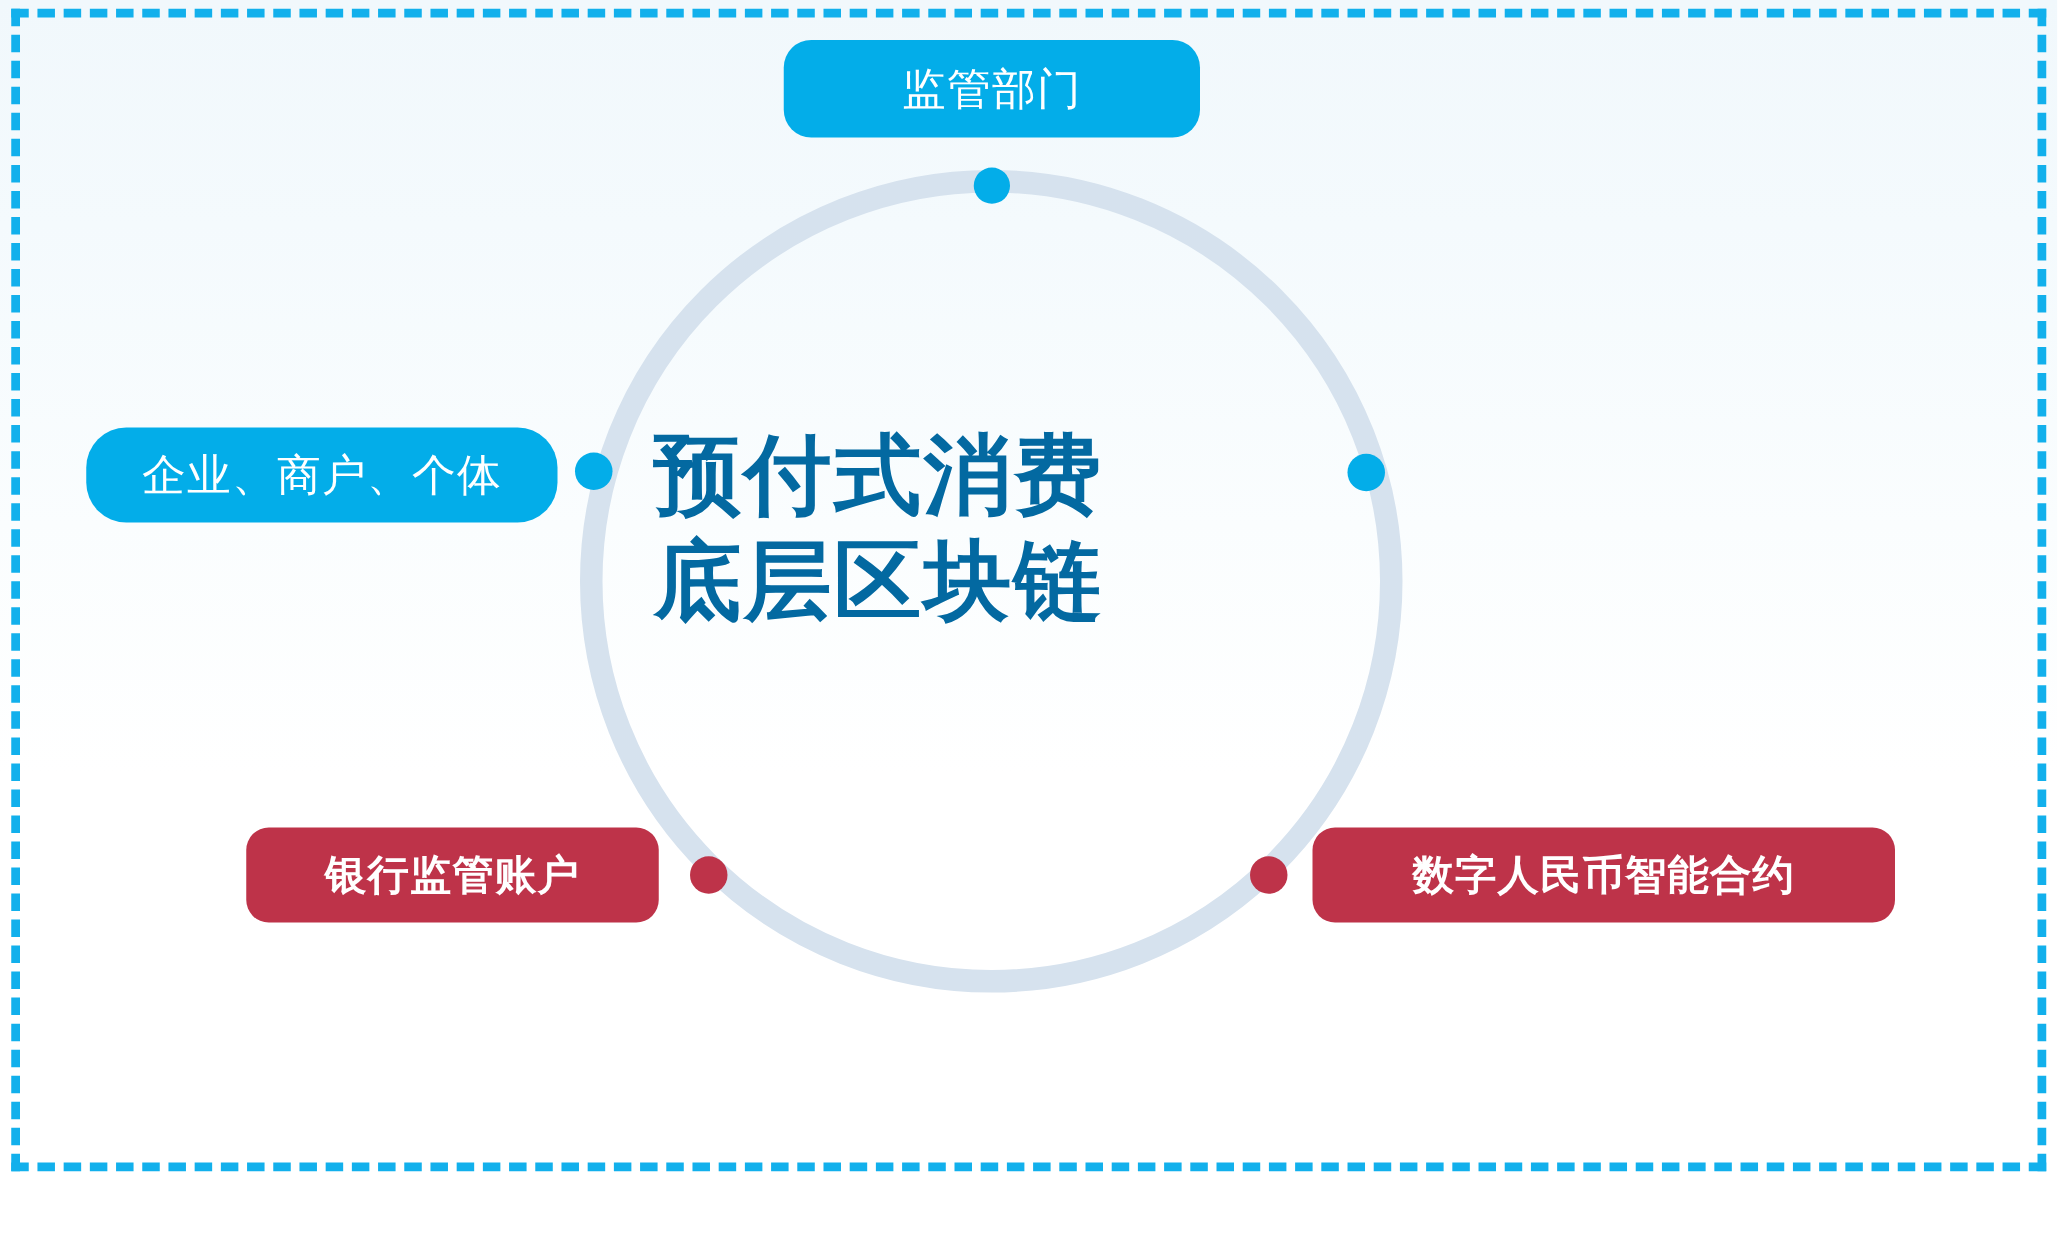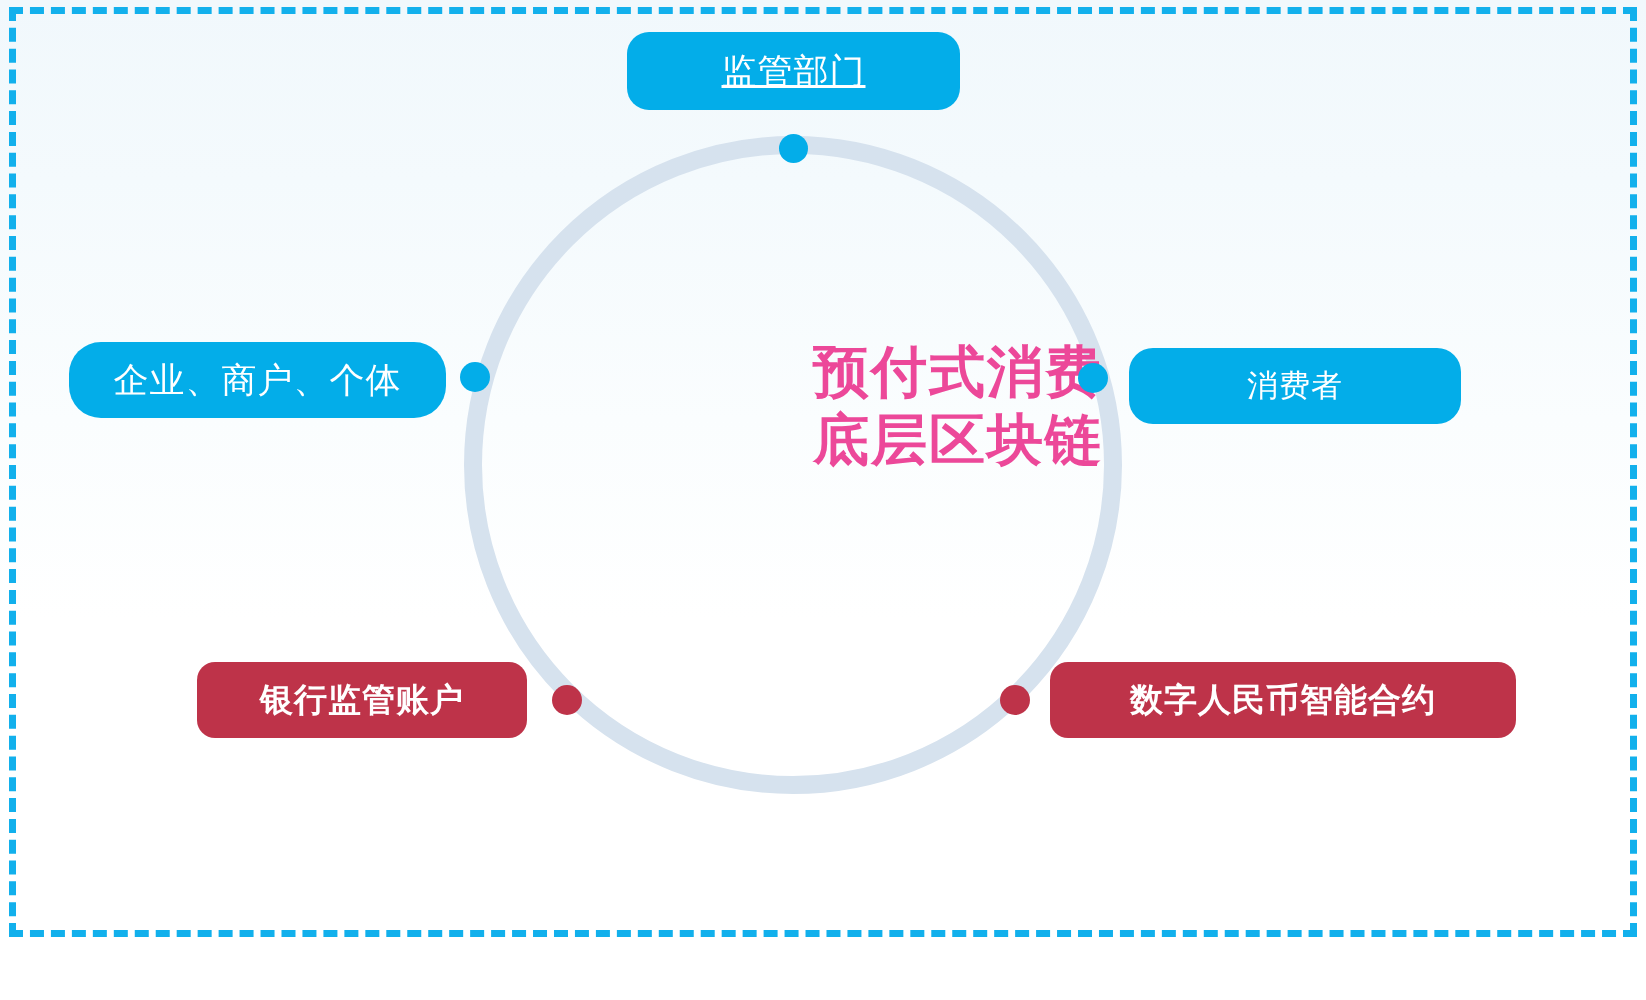--- a/index.html
+++ b/index.html
@@ -56,21 +56,20 @@
     box-sizing: border-box;
   }
   .pill.blue { background: #03ade9; }
   .pill.red  { background: #be3349; }
 
   #pill-top {
     left: 627px; top: 32px;
     width: 333px; height: 78px;
     font-size: 35px;
     border-radius: 22px;
-    text-decoration: underline;
   }
   #pill-left {
     left: 69px; top: 342px;
     width: 377px; height: 76px;
     font-size: 35px;
     border-radius: 32px;
   }
   #pill-right {
     left: 1129px; top: 348px;
     width: 332px; height: 76px;
@@ -104,23 +103,23 @@
     font-size: 36px;
     font-weight: 700;
     letter-spacing: 2px;
   }
   
   #center-title {
     position: absolute;
     left: 523px;
     top: 338px;
     width: 580px;
-    text-align: right;
-    color: #ec4899;
-    font-size: 56px;
+    text-align: left;
+    color: #0369a1;
+    font-size: 70px;
     font-weight: 700;
     line-height: 1.22;
     letter-spacing: 2px;
   }
   #center-title .line { display: block; }
 
   
   .dot {
     position: absolute;
     border-radius: 50%;
@@ -156,20 +155,19 @@
   <div id="dot-top" class="dot blue"></div>
   <div id="dot-left" class="dot blue"></div>
   <div id="dot-right" class="dot blue"></div>
   <div id="dot-bottom-left" class="dot red"></div>
   <div id="dot-bottom-right" class="dot red"></div>
 
   <div id="pill-top" class="pill blue">监管部门</div>
 
   <div id="pill-left" class="pill blue">企业、商户、个体</div>
 
-  <div id="pill-right" class="pill blue">消费者</div>
 
   <div id="pill-bottom-right" class="pill red">数字人民币智能合约</div>
 
   <div id="pill-bottom-left" class="pill red">银行监管账户</div>
 
 
 </div>
 
 </body></html>

